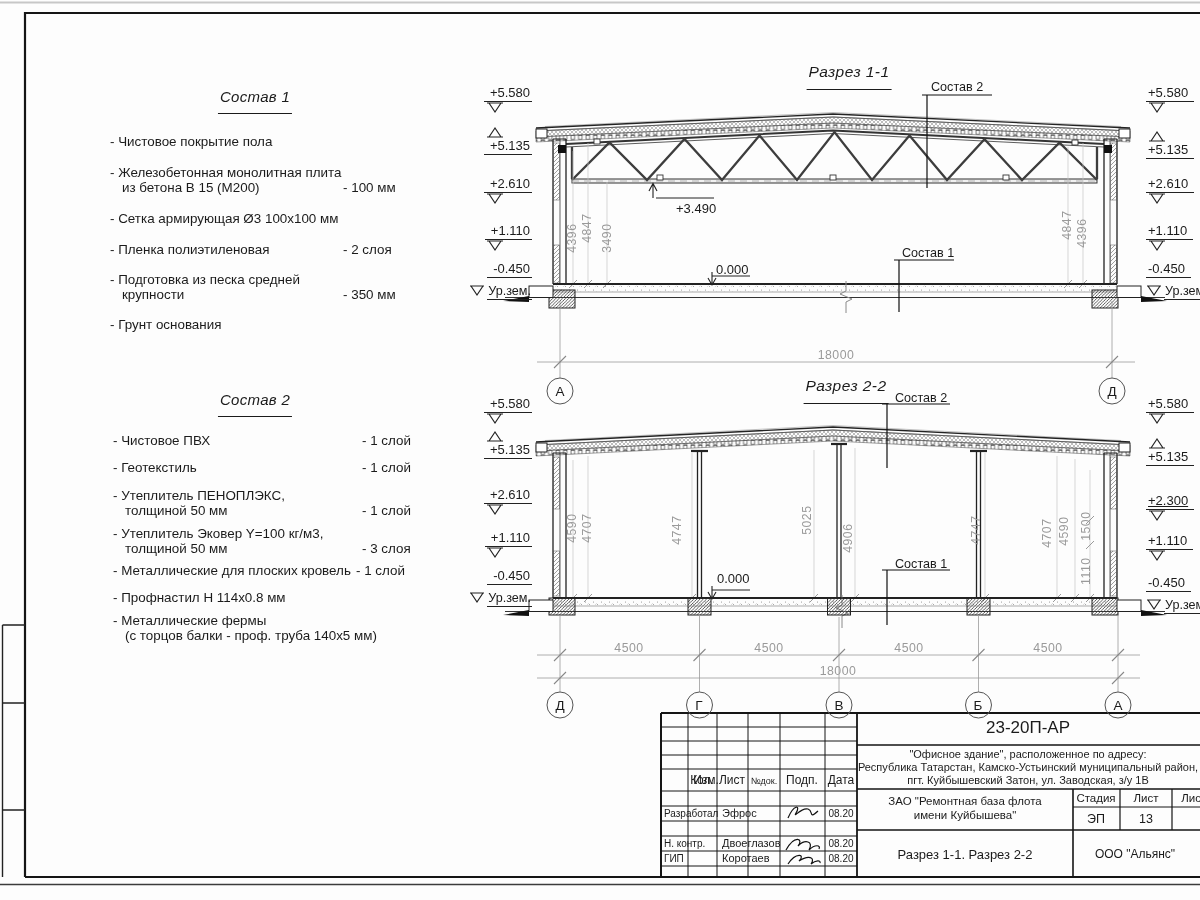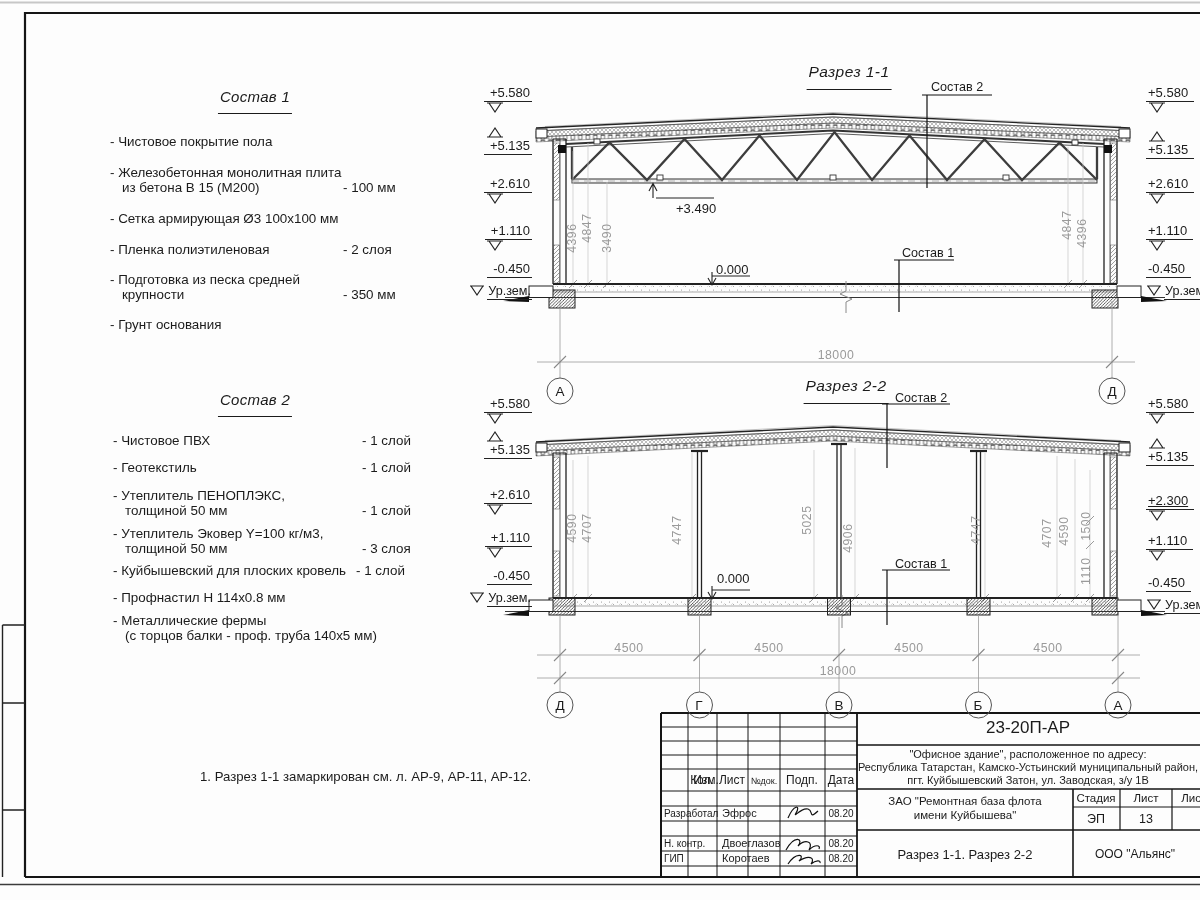--- a/index.html
+++ b/index.html
@@ -241,21 +241,21 @@
 <span class="t li" style="left:113px;top:433px;">- Чистовое ПВХ</span>
 <span class="t li" style="left:362px;top:433px;">- 1 слой</span>
 <span class="t li" style="left:113px;top:460px;">- Геотекстиль</span>
 <span class="t li" style="left:362px;top:460px;">- 1 слой</span>
 <span class="t li" style="left:113px;top:488px;">- Утеплитель ПЕНОПЛЭКС,</span>
 <span class="t li" style="left:125px;top:503px;">толщиной 50 мм</span>
 <span class="t li" style="left:362px;top:503px;">- 1 слой</span>
 <span class="t li" style="left:113px;top:526px;">- Утеплитель Эковер Y=100 кг/м3,</span>
 <span class="t li" style="left:125px;top:541px;">толщиной 50 мм</span>
 <span class="t li" style="left:362px;top:541px;">- 3 слоя</span>
-<span class="t li" style="left:113px;top:563px;">- Куйбышевский для плоских кровель</span>
+<span class="t li" style="left:113px;top:563px;">- Металлические для плоских кровель</span>
 <span class="t li" style="left:356px;top:563px;">- 1 слой</span>
 <span class="t li" style="left:113px;top:590px;">- Профнастил Н 114х0.8 мм</span>
 <span class="t li" style="left:113px;top:613px;">- Металлические фермы</span>
 <span class="t li" style="left:125px;top:628px;">(с торцов балки - проф. труба 140х5 мм)</span>
 
 <span class="t sec-title ul ctr" style="left:849px;top:63px;">Разрез 1-1</span>
 <span class="t callout" style="left:931px;top:80px;">Состав 2</span>
 <span class="t callout" style="left:902px;top:246px;">Состав 1</span>
 <span class="t lmk" style="left:660px;top:202px;margin-left:16px;">+3.490</span>
 <span class="t lmk" style="left:716px;top:263px;">0.000</span>
@@ -427,21 +427,20 @@
 <div class="em r" style="left:1146px;top:576px;">
   <span class="ev">-0.450</span>
   <div class="gr">
     <svg width="18" height="12" viewBox="0 0 18 12">
           <path d="M1,1 H15 M2,1 L8,10 L14,1" stroke="#222" stroke-width="1.2" fill="none"></path>
         </svg>
     <span class="ev2">Ур.зем.</span>
   </div>
 </div>
 
-<span class="t notes" style="left:200px;top:769px;">1. Разрез 1-1 замаркирован см. л. АР-9, АР-11, АР-12.</span>
 
 <span class="tb-t ctr" style="left:1028px;top:718px;font-size:17px;">23-20П-АР</span>
 <span class="tb-t ctr" style="left:1028px;top:748px;font-size:11px;">"Офисное здание", расположенное по адресу:</span>
 <span class="tb-t ctr" style="left:1028px;top:761px;font-size:11px;">Республика Татарстан, Камско-Устьинский муниципальный район,</span>
 <span class="tb-t ctr" style="left:1028px;top:774px;font-size:11px;">пгт. Куйбышевский Затон, ул. Заводская, з/у 1В</span>
 
 <span class="tb-t ctr" style="left:674px;top:773px;font-size:12px;margin-left:32px;">Изм.</span>
 <span class="tb-t ctr" style="left:702px;top:773px;font-size:12px;">Кол.</span>
 <span class="tb-t ctr" style="left:732px;top:773px;font-size:12px;">Лист</span>
 <span class="tb-t ctr" style="left:764px;top:776px;font-size:9px;">№док.</span>

